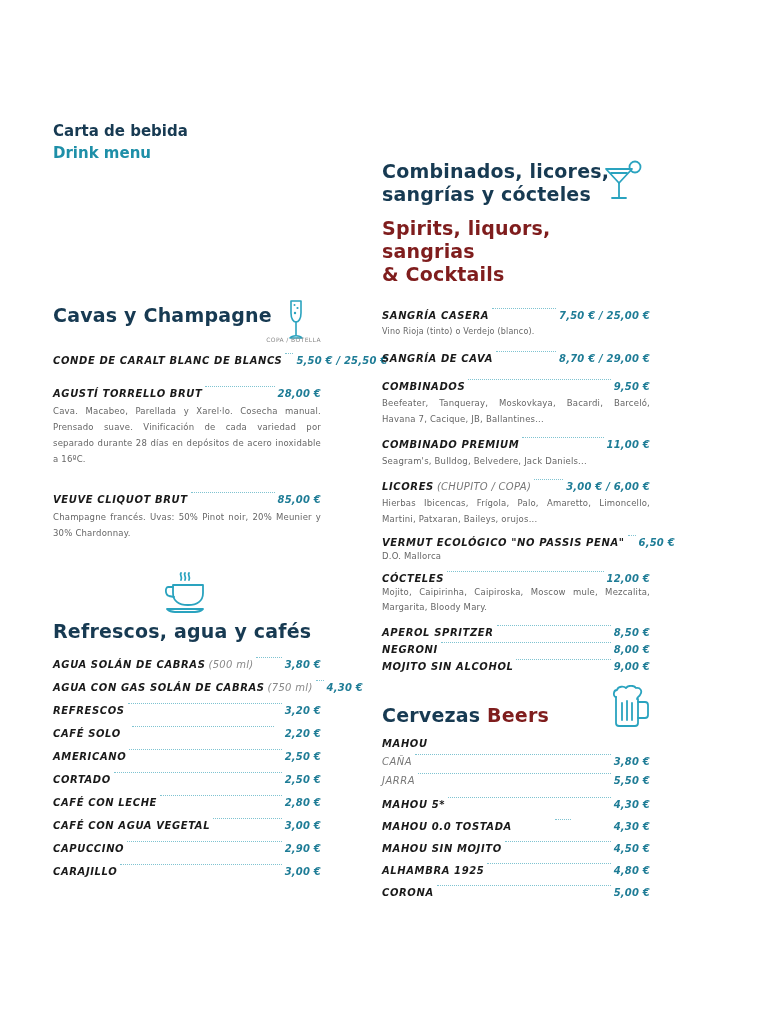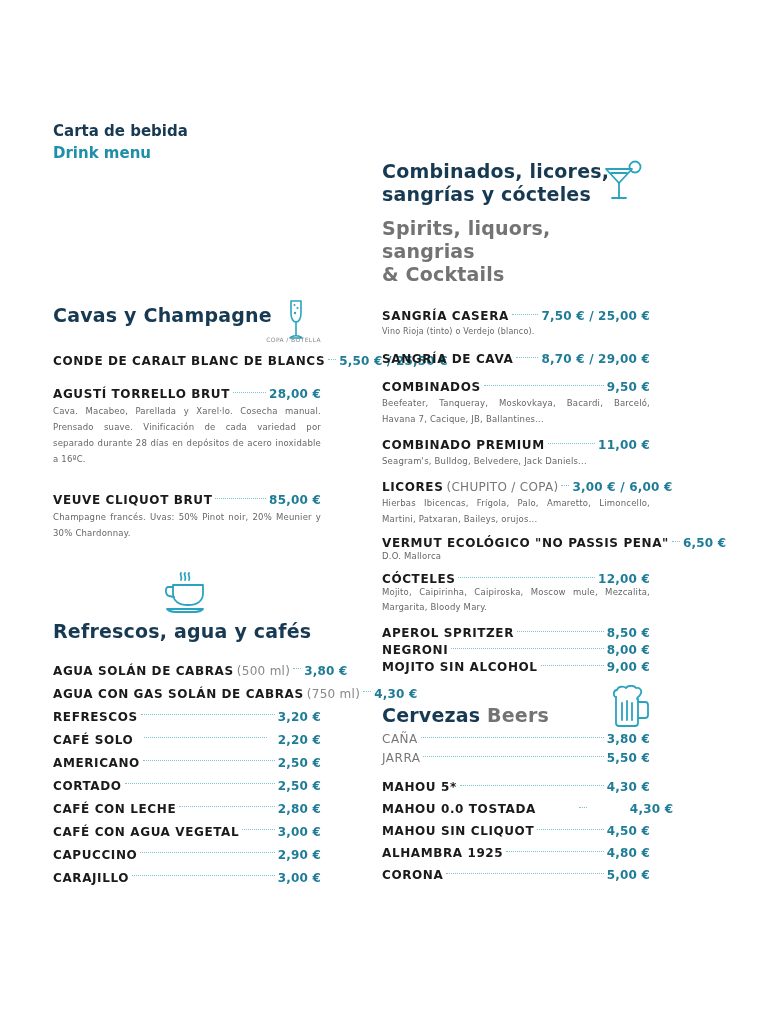--- a/index.html
+++ b/index.html
@@ -1,32 +1,32 @@
 <!DOCTYPE html>
 <html><head>
 <meta charset="utf-8">
 <style>
   * { box-sizing: border-box; margin: 0; padding: 0; }
   html, body { width: 783px; height: 1024px; background: #ffffff; overflow: hidden; }
   body { position: relative; font-family: "DejaVu Sans", sans-serif; color: #1a1a1a; }
 
   .dark { color: #173a52; }
-  .teal { color: #737373; }
+  .teal { color: #7f1d1d; }
 
   .intro { position: absolute; left: 53px; top: 120px; }
   .intro .l1 { font-size: 15px; font-weight: bold; color: #173a52; line-height: 22px; }
   .intro .l2 { font-size: 15px; font-weight: bold; color: #1e8fa8; line-height: 22px; }
 
   .col { position: absolute; }
   .col-left { left: 53px; width: 268px; }
   .col-right { left: 382px; width: 268px; }
 
   .h-big { font-size: 19px; font-weight: bold; line-height: 23px; letter-spacing: 0.2px; }
 
-  .row { display: flex; align-items: center; font-size: 12px; line-height: 12px; white-space: nowrap; }
+  .row { display: flex; align-items: flex-start; font-size: 10px; line-height: 12px; white-space: nowrap; font-style: italic; }
   .row .name { font-weight: bold; letter-spacing: 0.6px; color: #1a1a1a; }
   .row .name.light { font-weight: normal; color: #777; letter-spacing: 0.5px; }
   .row .extra { color: #888; font-weight: normal; letter-spacing: 0.3px; margin-left: 3px; }
   .row .dots { flex: 1; border-bottom: 1px dotted #7fc3d1; margin: 0 3px; transform: translateY(-2px); min-width: 8px; }
   .row .price { font-weight: bold; color: #1e7c96; letter-spacing: 0.2px; }
 
   .desc { font-size: 8.5px; line-height: 16px; color: #666; letter-spacing: 0.2px; margin-top: 3px; }
 
   .icon svg { display: block; }
   .icon { position: absolute; }
@@ -237,20 +237,23 @@
     <path d="M26 17 H33 C35 17 36 18 36 20 V30 C36 32 35 33 33 33 H26"></path>
   </svg>
 </div>
 
 <div class="col col-right" style="top:704px;">
   <div class="h-big">
     <span class="dark">Cervezas</span>
     <span class="teal">Beers</span>
   </div>
 
+  <div class="row" style="margin-top:11px;">
+    <span class="name">MAHOU</span>
+  </div>
 
   <div class="row" style="margin-top:6px;">
     <span class="name light">CAÑA</span>
     <span class="dots"></span>
     <span class="price">3,80 €</span>
   </div>
   <div class="row" style="margin-top:7px;">
     <span class="name light">JARRA</span>
     <span class="dots"></span>
     <span class="price">5,50 €</span>
@@ -261,21 +264,21 @@
       <span class="name">MAHOU 5*</span>
       <span class="dots"></span>
       <span class="price">4,30 €</span>
     </div>
     <div class="row" style="height:22px;gap:40px;">
       <span class="name">MAHOU 0.0 TOSTADA</span>
       <span class="dots"></span>
       <span class="price">4,30 €</span>
     </div>
     <div class="row" style="height:22px;">
-      <span class="name">MAHOU SIN CLIQUOT</span>
+      <span class="name">MAHOU SIN MOJITO</span>
       <span class="dots"></span>
       <span class="price">4,50 €</span>
     </div>
     <div class="row" style="height:22px;">
       <span class="name">ALHAMBRA 1925</span>
       <span class="dots"></span>
       <span class="price">4,80 €</span>
     </div>
     <div class="row" style="height:22px;">
       <span class="name">CORONA</span>

